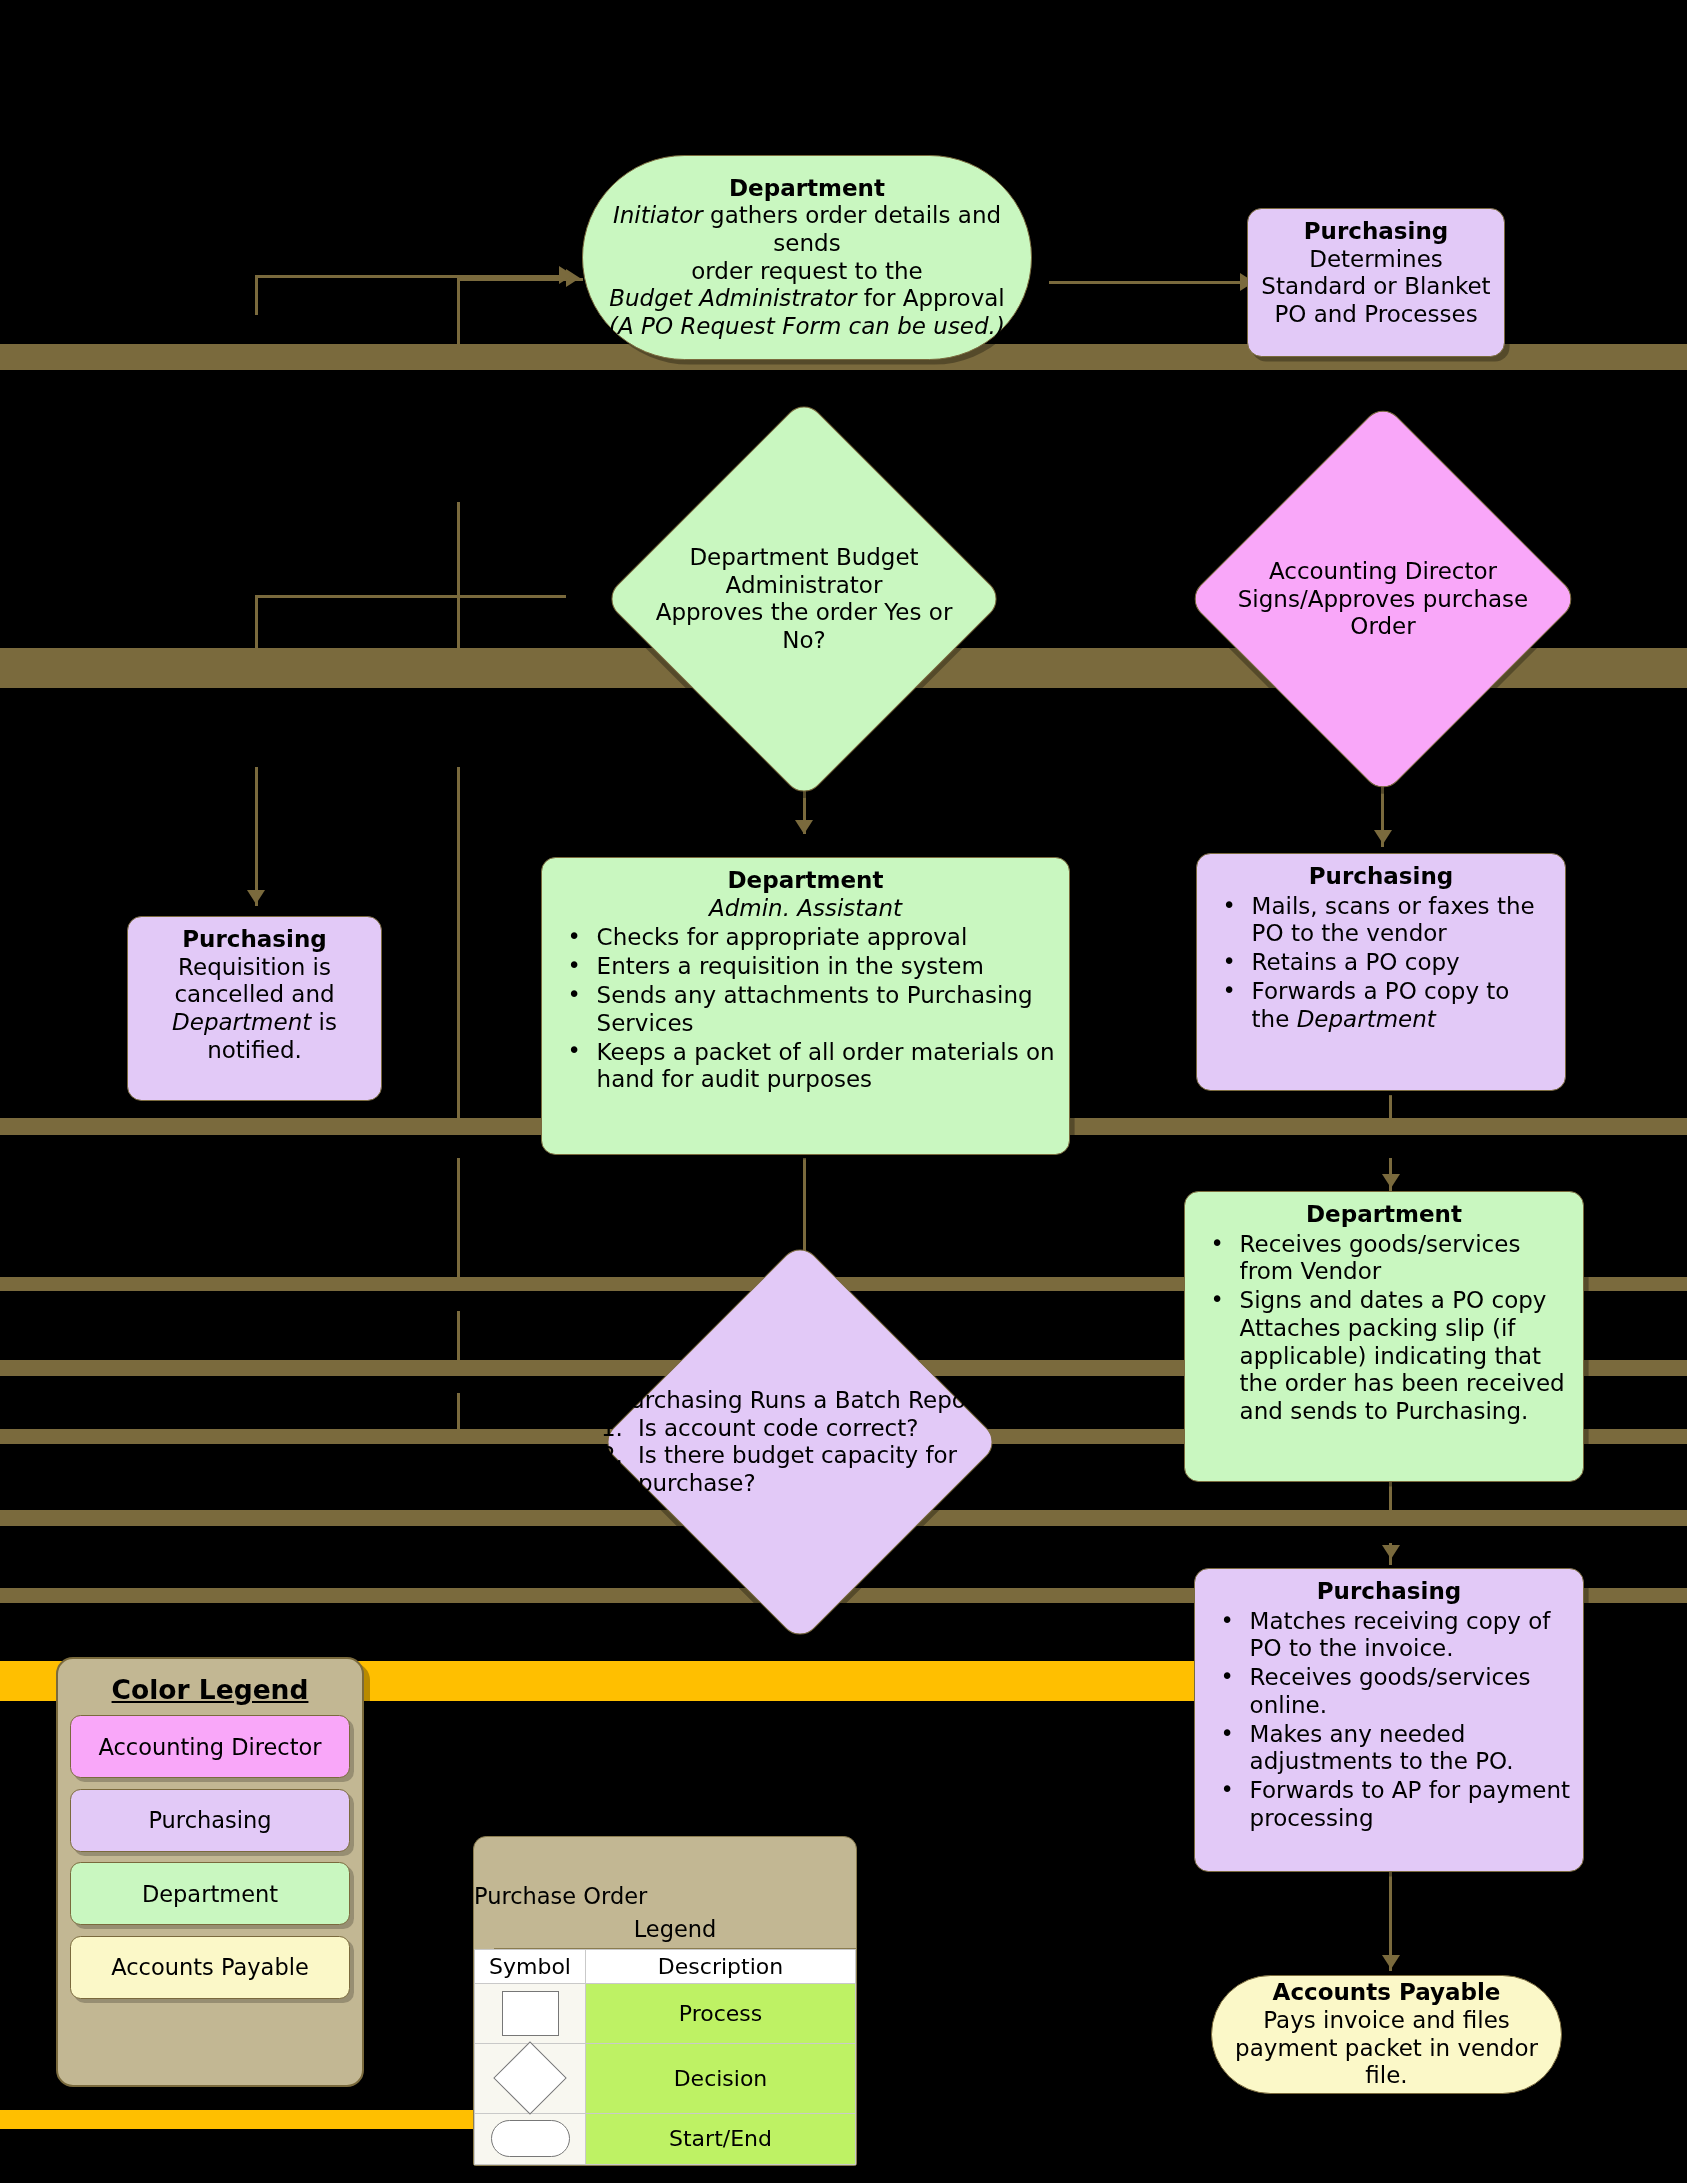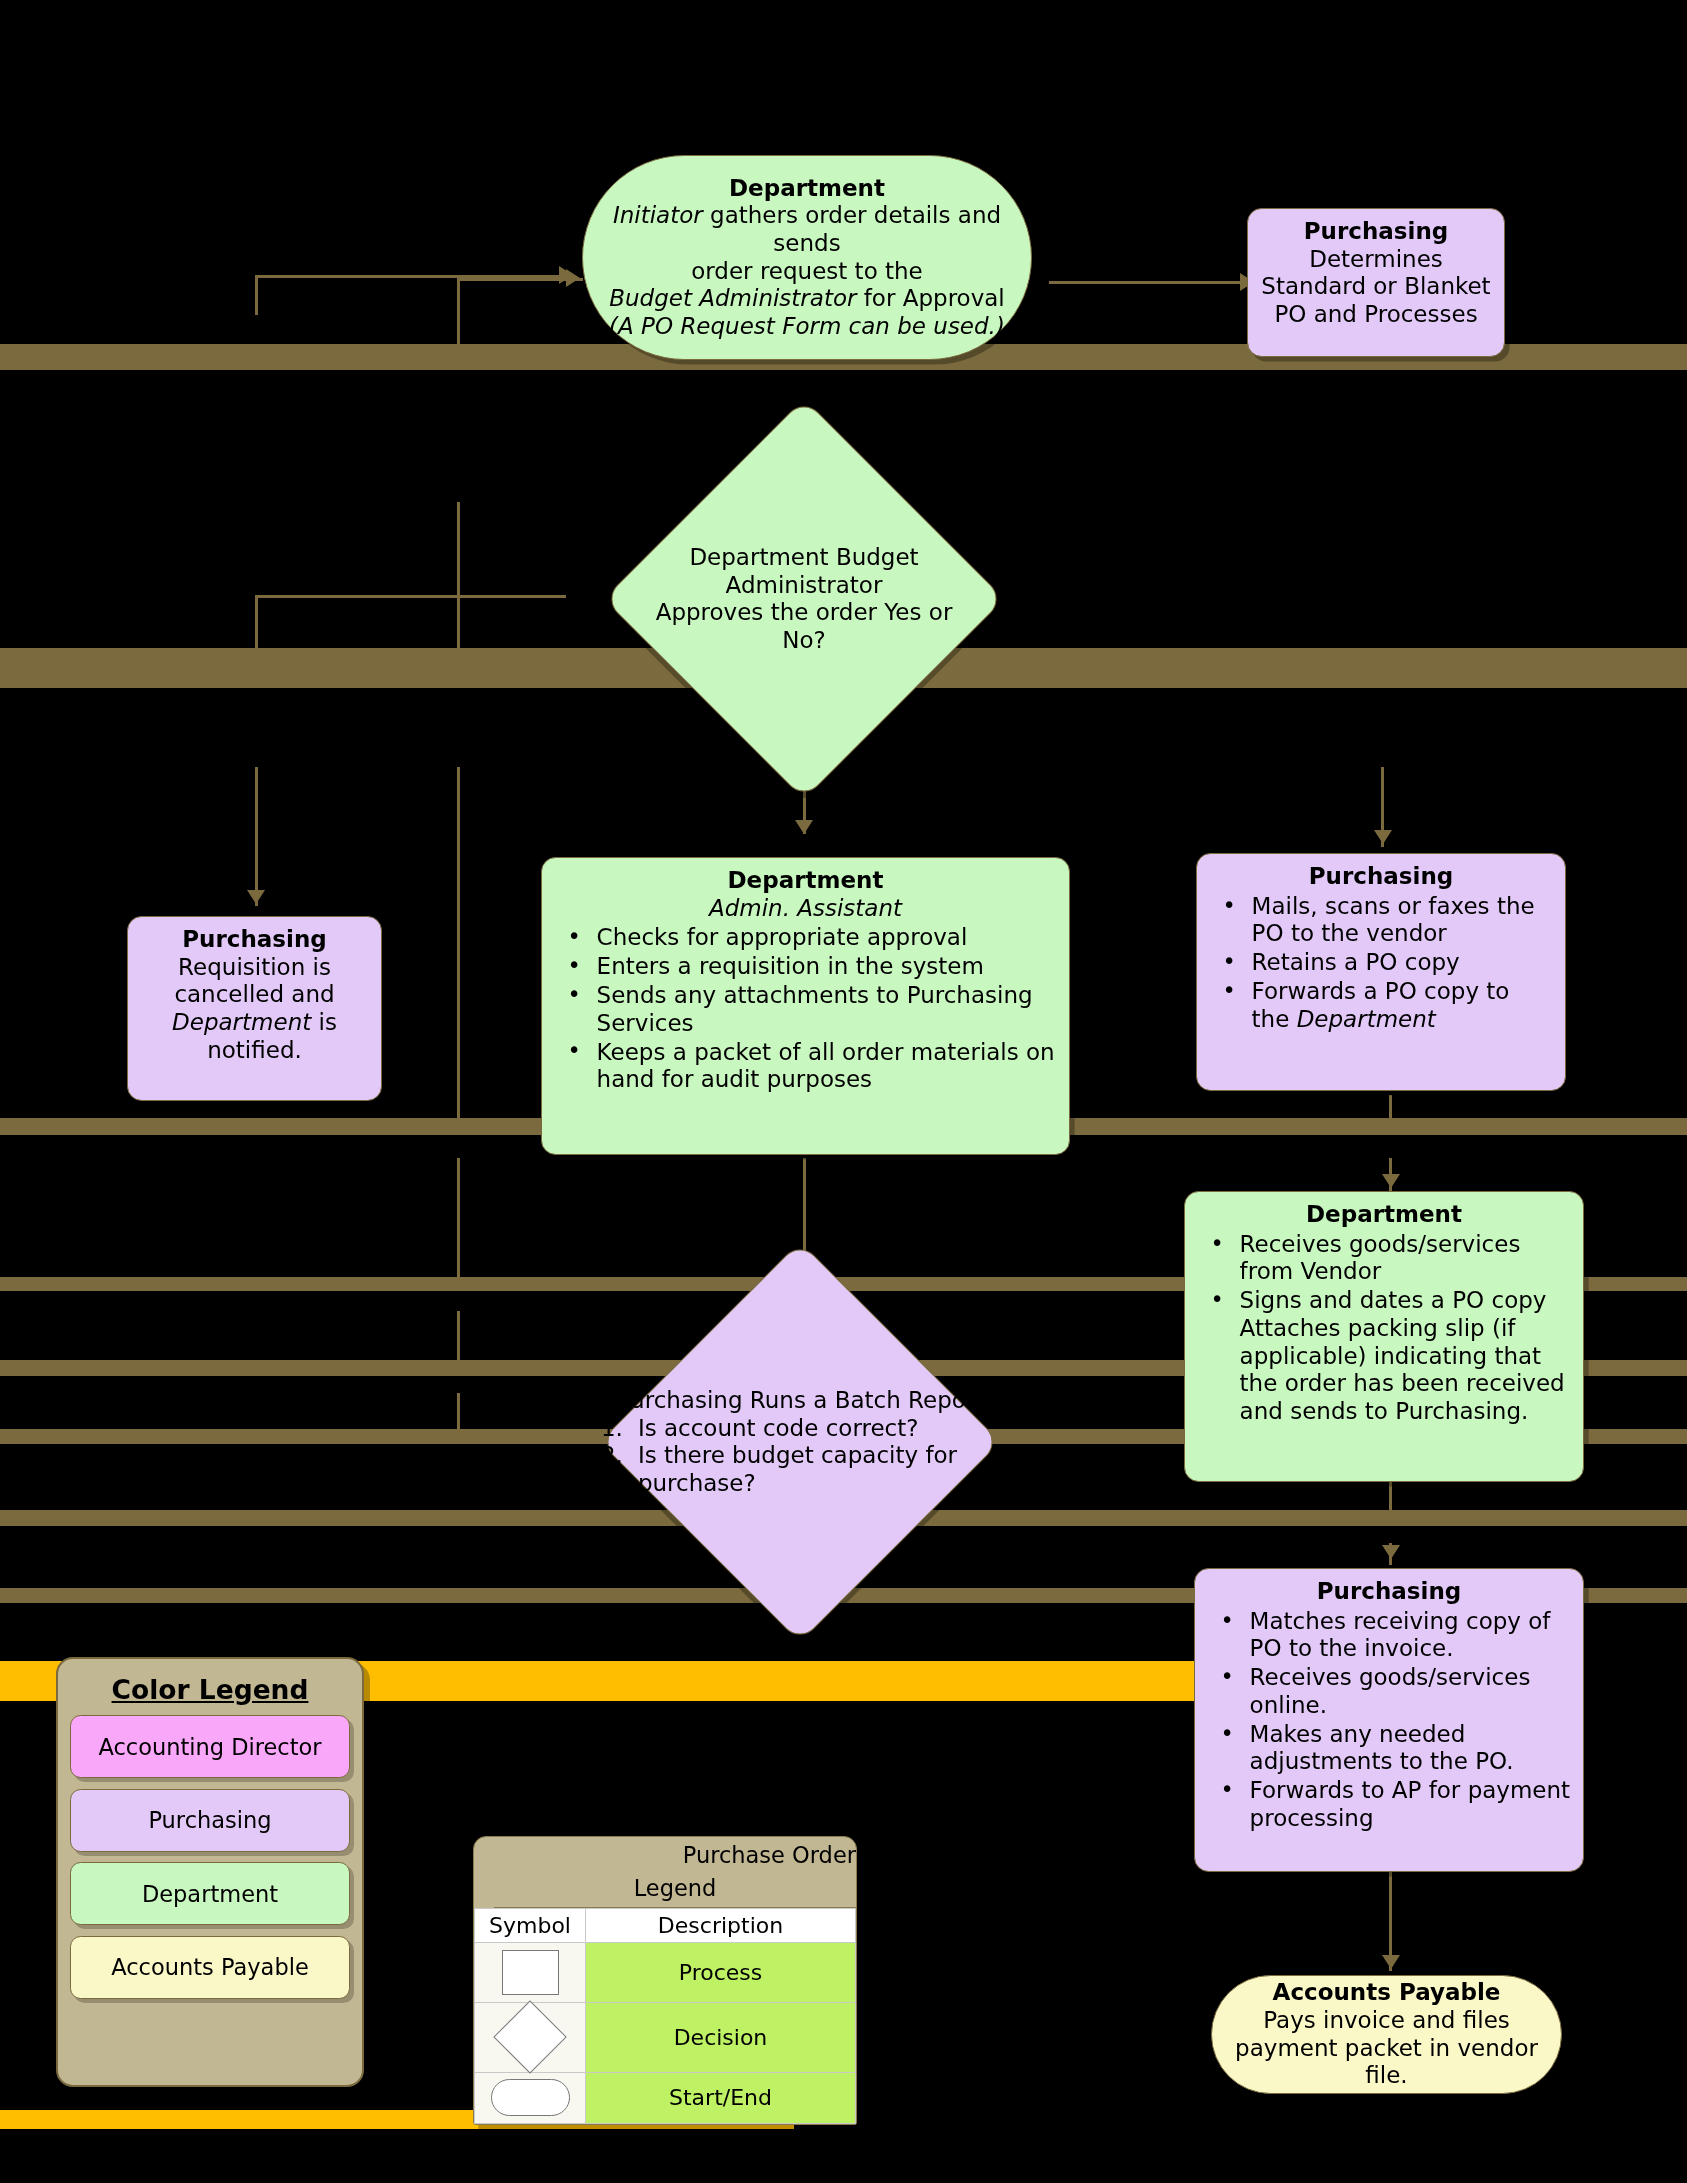--- a/index.html
+++ b/index.html
@@ -135,22 +135,23 @@
   #po-legend {
     position:absolute; z-index:8;
     left:473px; top:1836px; width:384px;
     border:1.3px solid #8a7c4f;
     border-radius:13.2px 13.2px 2.6px 2.6px;
     background:#c2b793;
     box-shadow:5.3px 5.3px 0 rgba(0,0,0,0.25);
     overflow:hidden;
   }
   #po-legend .ttlbar {
-    text-align:right; font-size:22.5px; color:#000;
+    text-align:left; font-size:22.5px; color:#000;
     padding:5.3px 0 2.6px 0;
+    margin-top:41px;
   }
   #po-legend .subbar {
     text-align:center; font-size:22.5px; color:#000;
     padding:4px 0 6.6px 0; border-bottom:1.3px solid #8a7c4f;margin-left:20px;
   }
   #po-legend table { border-collapse:collapse; width:100%; background:#bef264; }
   #po-legend td, #po-legend th {
     border:1.3px solid #c9c9c9;
     font-size:22px; font-weight:normal; color:#000;
     text-align:center; padding:4px 2.6px;
@@ -224,20 +225,27 @@
 
   <div class="diamond" style="left:662px; top:457px; width:284px; height:284px;">
     <div class="shape green"></div>
     <div class="dtext">
       <span class="ttl">Department</span>
       <span class="it">Budget Administrator</span><br>
       <span>Approves the order Yes or No?</span>
     </div>
   </div>
 
+  <div class="diamond" style="left:1244px; top:460px; width:278px; height:278px;">
+    <div class="shape pink"></div>
+    <div class="dtext">
+      <span class="ttl">Accounting Director</span>
+      <span>Signs/Approves purchase Order</span>
+    </div>
+  </div>
 
   <div class="node proc green" style="left:541px; top:857px; width:529px; height:298px;">
     <span class="ttl">Department</span>
     <div class="ctr it">Admin. Assistant</div>
     <ul class="bul">
       <li>Checks for appropriate approval</li>
       <li>Enters a requisition in the system</li>
       <li> Sends any attachments to Purchasing Services</li>
       <li>Keeps a packet of all order materials on hand for audit purposes</li>
     </ul>

